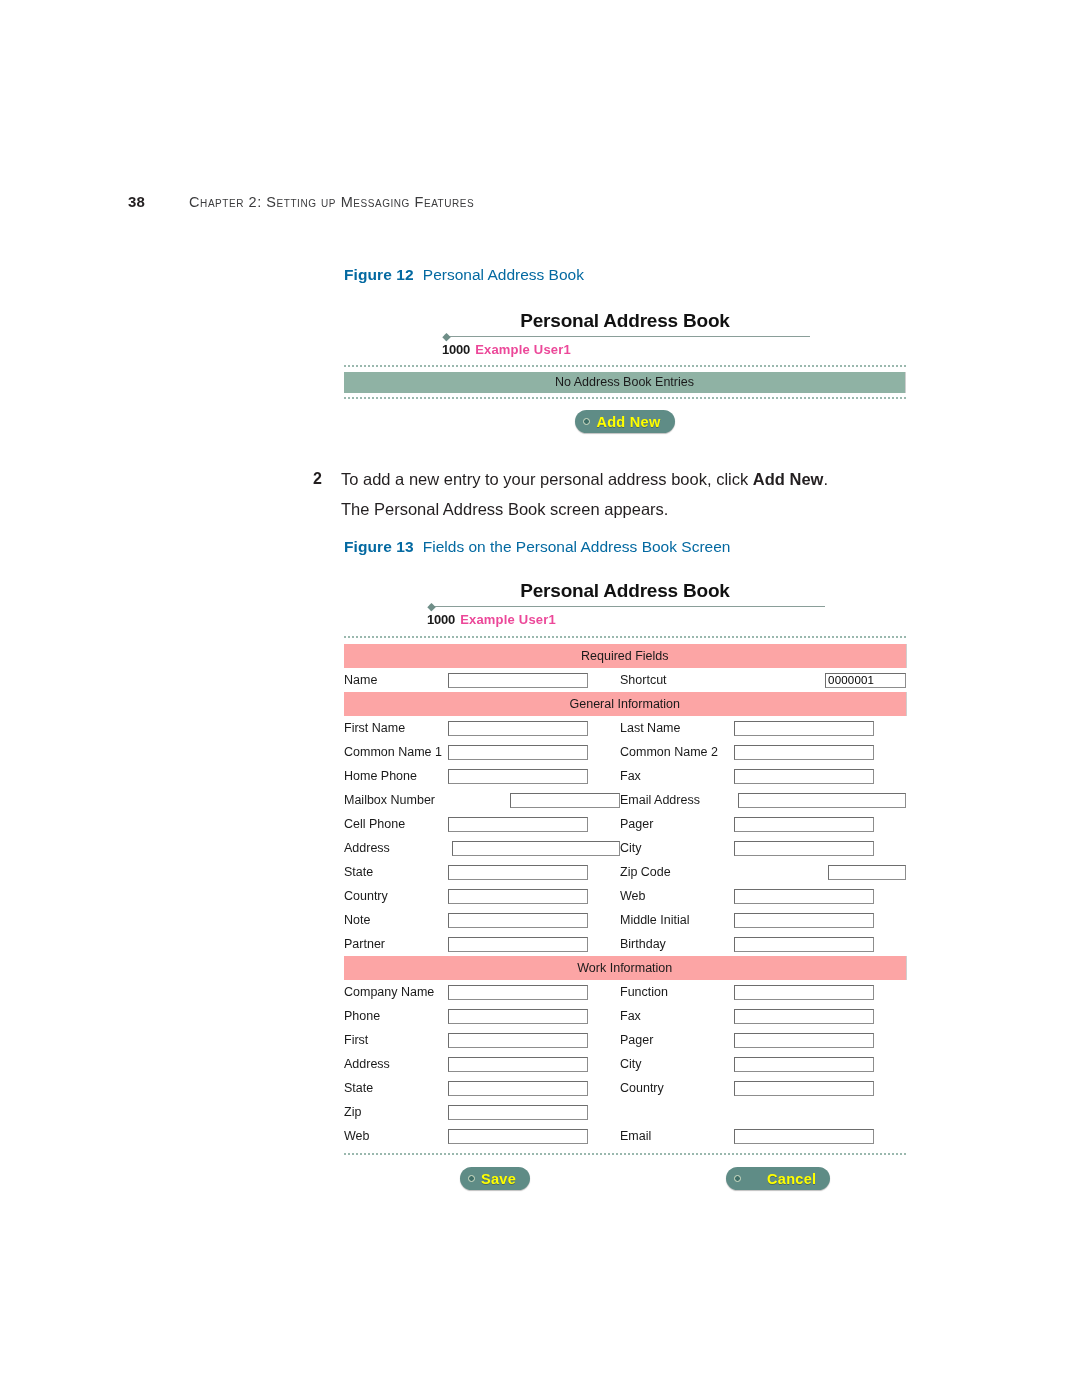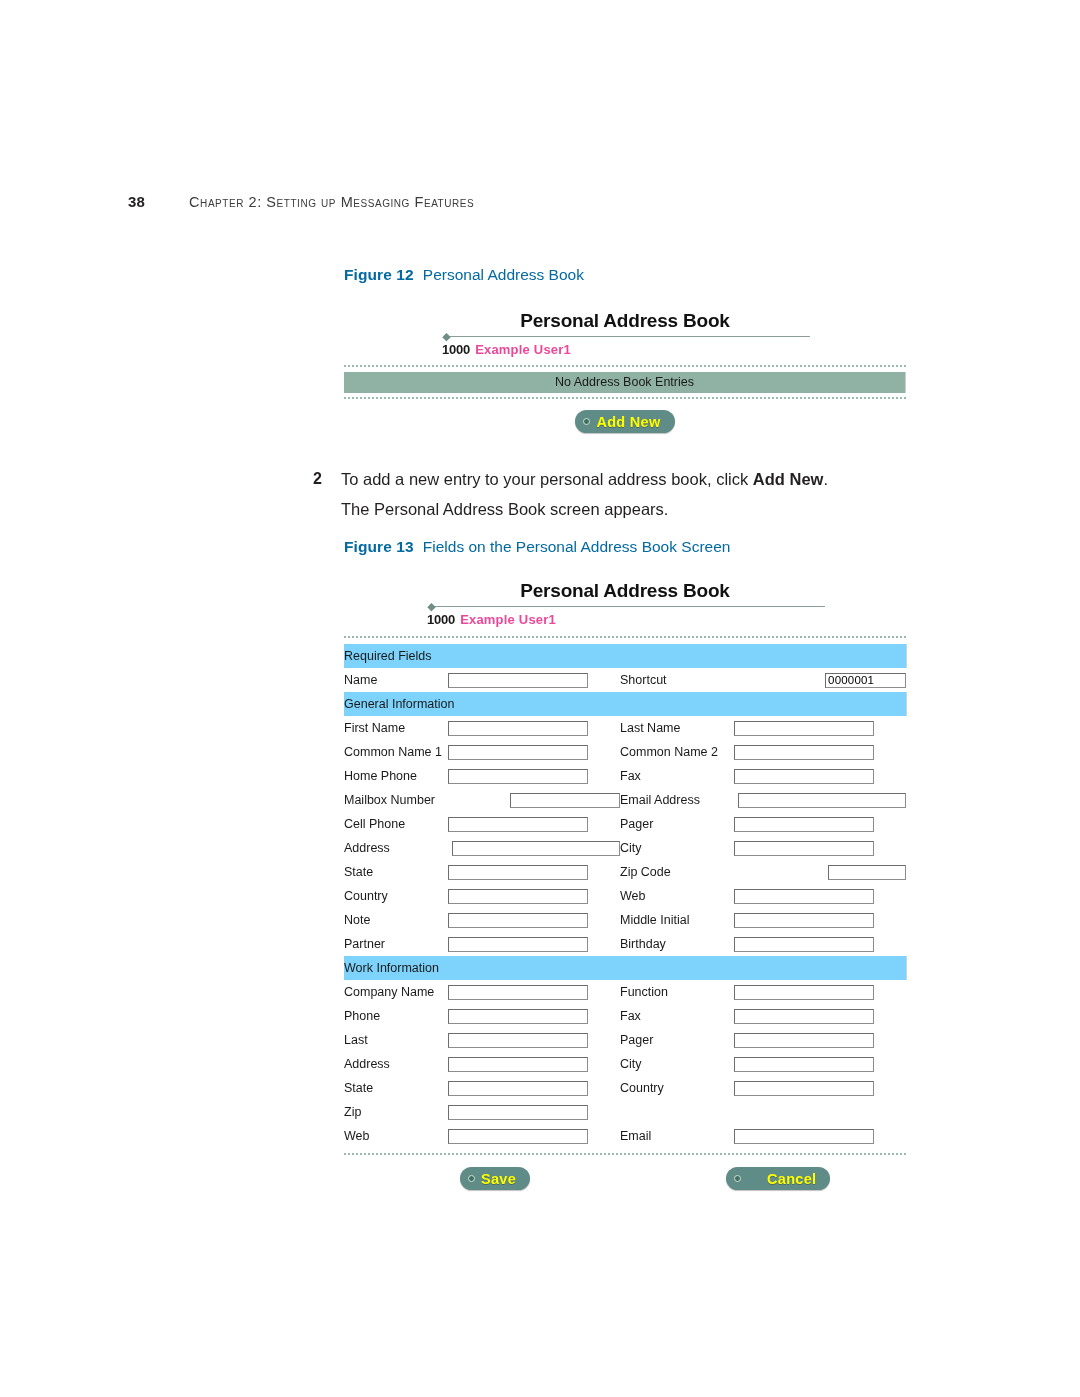--- a/index.html
+++ b/index.html
@@ -217,23 +217,23 @@
     height: 24px;
   }
   td.lbl-c {
     font-size: 12.5px;
     color: #1a1a1a;
     padding-left: 4px;
     white-space: nowrap;
   }
   td.in-c { padding: 0 1px; }
   td.bandcell {
-    background: #7dd3fc;
+    background: #fca5a5;
     font-size: 12.5px;
-    text-align: left;
+    text-align: center;
     height: 17px;
     color: #1a1a1a;
     border-right: 1px solid #cfcfcf;
     margin-top: 21px;
   }
 
   .inp {
     display: block;
     height: 15px;
     background: #ffffff;
@@ -463,21 +463,21 @@
             <td class="lbl-c">Phone</td>
             <td class="in-c">
               <span class="inp" style="width: 140px;"></span>
             </td>
             <td class="lbl-c">Fax</td>
             <td class="in-c">
               <span class="inp" style="width: 140px;"></span>
             </td>
           </tr>
           <tr>
-            <td class="lbl-c">Last</td>
+            <td class="lbl-c">First</td>
             <td class="in-c">
               <span class="inp" style="width: 140px;"></span>
             </td>
             <td class="lbl-c">Pager</td>
             <td class="in-c">
               <span class="inp" style="width: 140px;"></span>
             </td>
           </tr>
           <tr>
             <td class="lbl-c">Address</td>

